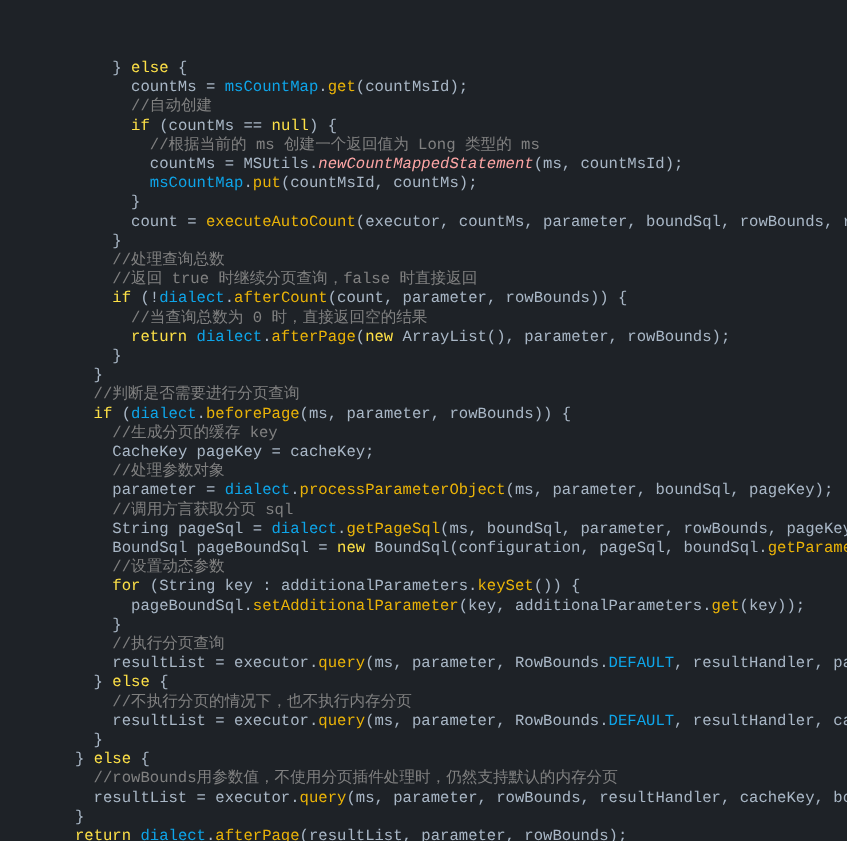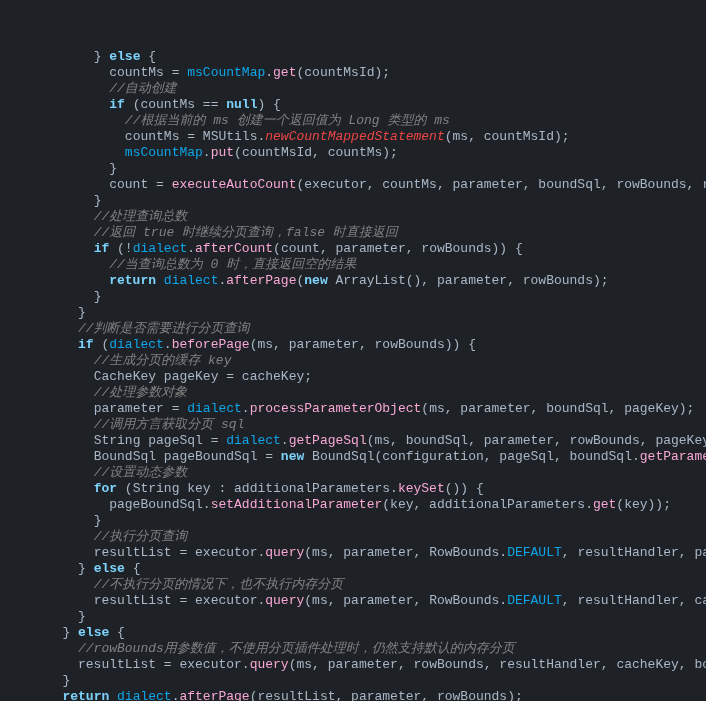--- a/index.html
+++ b/index.html
@@ -9,26 +9,26 @@
     font-size: 13px;
     line-height: 16px;
     color: #c8cbcf;
     width: 706px;
     height: 701px;
     overflow: hidden;
     white-space: pre;
   }
   .code-area { padding: 1px 0 0 0; }
   .ln { display: block; }
-  .kw { color: #7dd3fc; font-weight: bold; }      
+  .kw { color: #fde047; }      
   .id { color: #a9b7c6; }      
   .fld { color: #0ea5e9; }     
-  .mth { color: #f9a8d4; }     
-  .stc { font-style: italic; color: #ef4444; } 
-  .cmt { color: #808080; font-style: italic; }
+  .mth { color: #eab308; }     
+  .stc { font-style: italic; color: #fca5a5; } 
+  .cmt { color: #808080; }
   .pn { color: #a9b7c6; }      
 </style>
 </head>
 <body>
 
 
 <div class="code-area"><span class="ln">            <span class="pn">} </span><span class="kw">else</span><span class="pn"> {</span></span><span class="ln">              <span class="id">countMs = </span><span class="fld">msCountMap</span><span class="pn">.</span><span class="mth">get</span><span class="pn">(</span><span class="id">countMsId</span><span class="pn">);</span></span><span class="ln">              <span class="cmt">//自动创建</span></span><span class="ln">              <span class="kw">if </span><span class="pn">(</span><span class="id">countMs == </span><span class="kw">null</span><span class="pn">) {</span></span><span class="ln">                <span class="cmt">//根据当前的 ms 创建一个返回值为 Long 类型的 ms</span></span><span class="ln">                <span class="id">countMs = MSUtils.</span><span class="stc">newCountMappedStatement</span><span class="pn">(</span><span class="id">ms</span><span class="pn">, </span><span class="id">countMsId</span><span class="pn">);</span></span><span class="ln">                <span class="fld">msCountMap</span><span class="pn">.</span><span class="mth">put</span><span class="pn">(</span><span class="id">countMsId</span><span class="pn">, </span><span class="id">countMs</span><span class="pn">);</span></span><span class="ln">              <span class="pn">}</span></span><span class="ln">              <span class="id">count = </span><span class="mth">executeAutoCount</span><span class="pn">(</span><span class="id">executor</span><span class="pn">, </span><span class="id">countMs</span><span class="pn">, </span><span class="id">parameter</span><span class="pn">, </span><span class="id">boundSql</span><span class="pn">, </span><span class="id">rowBounds</span><span class="pn">, </span><span class="id">resultH</span></span><span class="ln">            <span class="pn">}</span></span><span class="ln">            <span class="cmt">//处理查询总数</span></span><span class="ln">            <span class="cmt">//返回 true 时继续分页查询，false 时直接返回</span></span><span class="ln">            <span class="kw">if </span><span class="pn">(!</span><span class="fld">dialect</span><span class="pn">.</span><span class="mth">afterCount</span><span class="pn">(</span><span class="id">count</span><span class="pn">, </span><span class="id">parameter</span><span class="pn">, </span><span class="id">rowBounds</span><span class="pn">)) {</span></span><span class="ln">              <span class="cmt">//当查询总数为 0 时，直接返回空的结果</span></span><span class="ln">              <span class="kw">return </span><span class="fld">dialect</span><span class="pn">.</span><span class="mth">afterPage</span><span class="pn">(</span><span class="kw">new </span><span class="id">ArrayList</span><span class="pn">(), </span><span class="id">parameter</span><span class="pn">, </span><span class="id">rowBounds</span><span class="pn">);</span></span><span class="ln">            <span class="pn">}</span></span><span class="ln">          <span class="pn">}</span></span><span class="ln">          <span class="cmt">//判断是否需要进行分页查询</span></span><span class="ln">          <span class="kw">if </span><span class="pn">(</span><span class="fld">dialect</span><span class="pn">.</span><span class="mth">beforePage</span><span class="pn">(</span><span class="id">ms</span><span class="pn">, </span><span class="id">parameter</span><span class="pn">, </span><span class="id">rowBounds</span><span class="pn">)) {</span></span><span class="ln">            <span class="cmt">//生成分页的缓存 key</span></span><span class="ln">            <span class="id">CacheKey pageKey = cacheKey;</span></span><span class="ln">            <span class="cmt">//处理参数对象</span></span><span class="ln">            <span class="id">parameter = </span><span class="fld">dialect</span><span class="pn">.</span><span class="mth">processParameterObject</span><span class="pn">(</span><span class="id">ms</span><span class="pn">, </span><span class="id">parameter</span><span class="pn">, </span><span class="id">boundSql</span><span class="pn">, </span><span class="id">pageKey</span><span class="pn">);</span></span><span class="ln">            <span class="cmt">//调用方言获取分页 sql</span></span><span class="ln">            <span class="id">String pageSql = </span><span class="fld">dialect</span><span class="pn">.</span><span class="mth">getPageSql</span><span class="pn">(</span><span class="id">ms</span><span class="pn">, </span><span class="id">boundSql</span><span class="pn">, </span><span class="id">parameter</span><span class="pn">, </span><span class="id">rowBounds</span><span class="pn">, </span><span class="id">pageKey</span></span><span class="ln">            <span class="id">BoundSql pageBoundSql = </span><span class="kw">new </span><span class="id">BoundSql</span><span class="pn">(</span><span class="id">configuration</span><span class="pn">, </span><span class="id">pageSql</span><span class="pn">, </span><span class="id">boundSql.</span><span class="mth">getParameterMapp</span></span><span class="ln">            <span class="cmt">//设置动态参数</span></span><span class="ln">            <span class="kw">for </span><span class="pn">(</span><span class="id">String key : additionalParameters.</span><span class="mth">keySet</span><span class="pn">()) {</span></span><span class="ln">              <span class="id">pageBoundSql.</span><span class="mth">setAdditionalParameter</span><span class="pn">(</span><span class="id">key</span><span class="pn">, </span><span class="id">additionalParameters.</span><span class="mth">get</span><span class="pn">(</span><span class="id">key</span><span class="pn">));</span></span><span class="ln">            <span class="pn">}</span></span><span class="ln">            <span class="cmt">//执行分页查询</span></span><span class="ln">            <span class="id">resultList = executor.</span><span class="mth">query</span><span class="pn">(</span><span class="id">ms</span><span class="pn">, </span><span class="id">parameter</span><span class="pn">, </span><span class="id">RowBounds.</span><span class="fld">DEFAULT</span><span class="pn">, </span><span class="id">resultHandler</span><span class="pn">, </span><span class="id">pageKey</span></span><span class="ln">          <span class="pn">} </span><span class="kw">else</span><span class="pn"> {</span></span><span class="ln">            <span class="cmt">//不执行分页的情况下，也不执行内存分页</span></span><span class="ln">            <span class="id">resultList = executor.</span><span class="mth">query</span><span class="pn">(</span><span class="id">ms</span><span class="pn">, </span><span class="id">parameter</span><span class="pn">, </span><span class="id">RowBounds.</span><span class="fld">DEFAULT</span><span class="pn">, </span><span class="id">resultHandler</span><span class="pn">, </span><span class="id">cacheKey</span></span><span class="ln">          <span class="pn">}</span></span><span class="ln">        <span class="pn">} </span><span class="kw">else</span><span class="pn"> {</span></span><span class="ln">          <span class="cmt">//rowBounds用参数值，不使用分页插件处理时，仍然支持默认的内存分页</span></span><span class="ln">          <span class="id">resultList = executor.</span><span class="mth">query</span><span class="pn">(</span><span class="id">ms</span><span class="pn">, </span><span class="id">parameter</span><span class="pn">, </span><span class="id">rowBounds</span><span class="pn">, </span><span class="id">resultHandler</span><span class="pn">, </span><span class="id">cacheKey</span><span class="pn">, </span><span class="id">boundSql</span></span><span class="ln">        <span class="pn">}</span></span><span class="ln">        <span class="kw">return </span><span class="fld">dialect</span><span class="pn">.</span><span class="mth">afterPage</span><span class="pn">(</span><span class="id">resultList</span><span class="pn">, </span><span class="id">parameter</span><span class="pn">, </span><span class="id">rowBounds</span><span class="pn">);</span></span></div>
 
 
 

